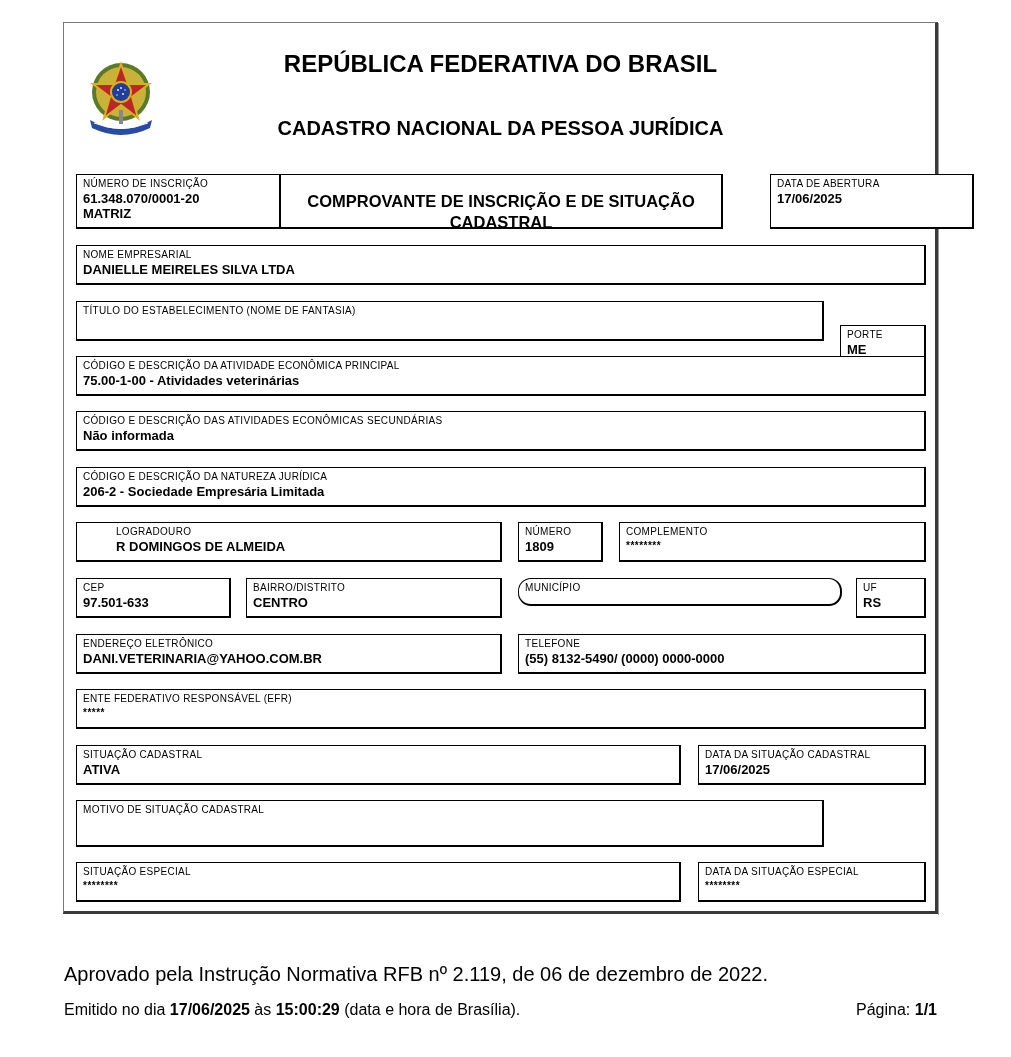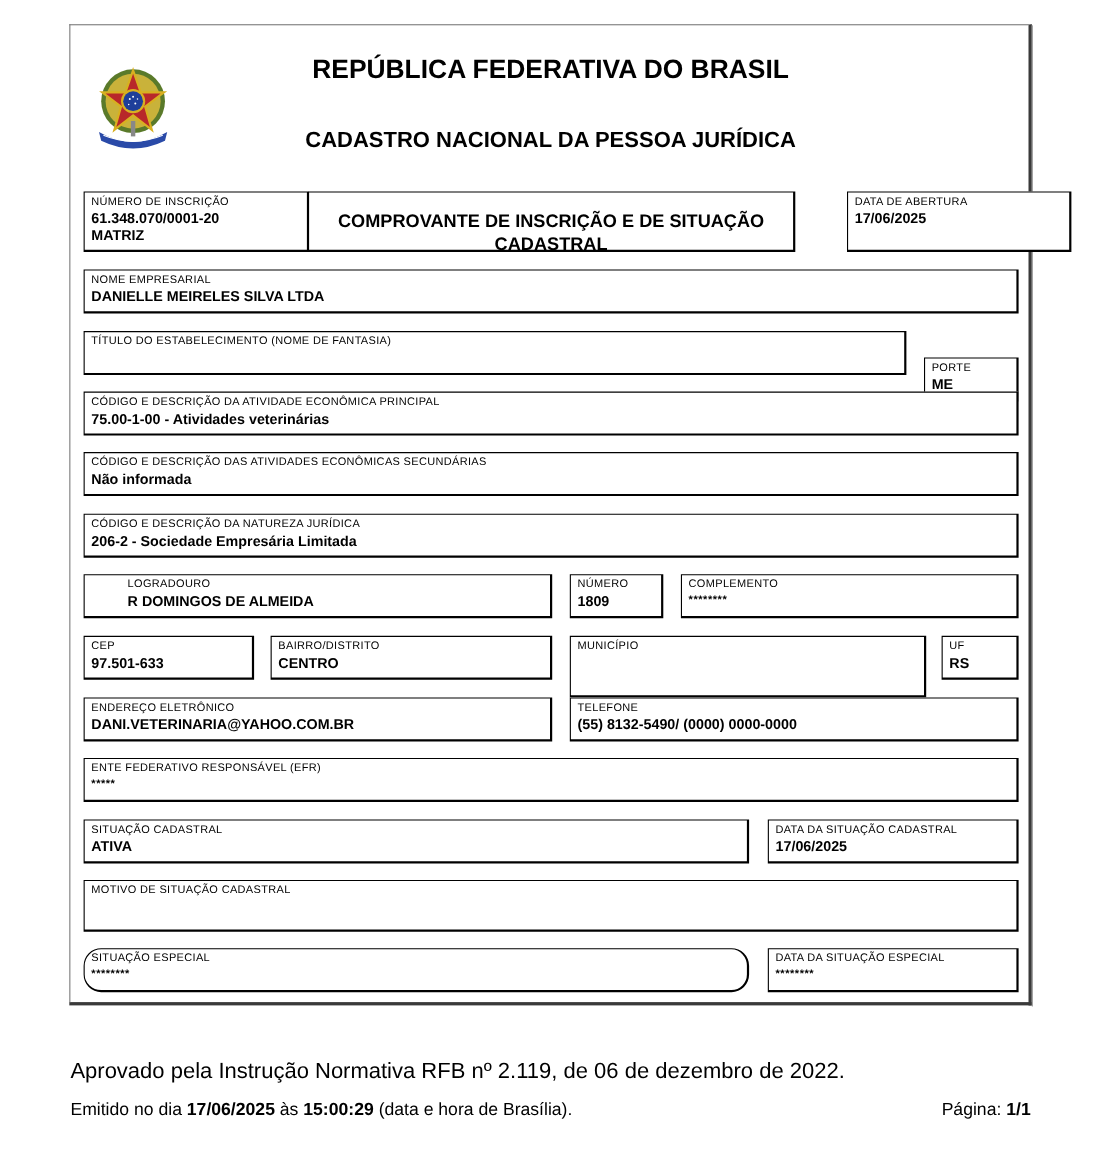--- a/index.html
+++ b/index.html
@@ -114,21 +114,21 @@
 </div>
 
 <div class="box" style="left:76px; top:578px; width:155px; height:40px;">
   <span class="lbl">CEP</span>
   <span class="val">97.501-633</span>
 </div>
 <div class="box" style="left:246px; top:578px; width:256px; height:40px;">
   <span class="lbl">BAIRRO/DISTRITO</span>
   <span class="val">CENTRO</span>
 </div>
-<div class="box" style="left:518px; top:578px; width:324px; height:56px;">
+<div class="box" style="left:518px; top:578px; width:324px; height:28px;border-radius:13px;">
   <span class="lbl">MUNICÍPIO</span>
 </div>
 <div class="box" style="left:856px; top:578px; width:70px; height:40px;">
   <span class="lbl">UF</span>
   <span class="val">RS</span>
 </div>
 
 <div class="box" style="left:76px; top:634px; width:426px; height:40px;">
   <span class="lbl">ENDEREÇO ELETRÔNICO</span>
   <span class="val">DANI.VETERINARIA@YAHOO.COM.BR</span>
@@ -145,26 +145,26 @@
 
 <div class="box" style="left:76px; top:745px; width:605px; height:40px;">
   <span class="lbl">SITUAÇÃO CADASTRAL</span>
   <span class="val">ATIVA</span>
 </div>
 <div class="box" style="left:698px; top:745px; width:228px; height:40px;">
   <span class="lbl">DATA DA SITUAÇÃO CADASTRAL</span>
   <span class="val">17/06/2025</span>
 </div>
 
-<div class="box" style="left:76px; top:800px; width:850px; height:47px;">
+<div class="box" style="left:76px; top:800px; width:748px; height:47px;">
   <span class="lbl">MOTIVO DE SITUAÇÃO CADASTRAL</span>
   <span class="val"></span>
 </div>
 
-<div class="box" style="left:76px; top:862px; width:605px; height:40px;border-radius:16px;">
+<div class="box" style="left:76px; top:862px; width:605px; height:40px;">
   <span class="lbl">SITUAÇÃO ESPECIAL</span>
   <span class="mask">********</span>
 </div>
 <div class="box" style="left:698px; top:862px; width:228px; height:40px;">
   <span class="lbl">DATA DA SITUAÇÃO ESPECIAL</span>
   <span class="mask">********</span>
 </div>
 
 <div class="footer-1">Aprovado pela Instrução Normativa RFB nº 2.119, de 06 de dezembro de 2022.</div>
 <div class="footer-2">

